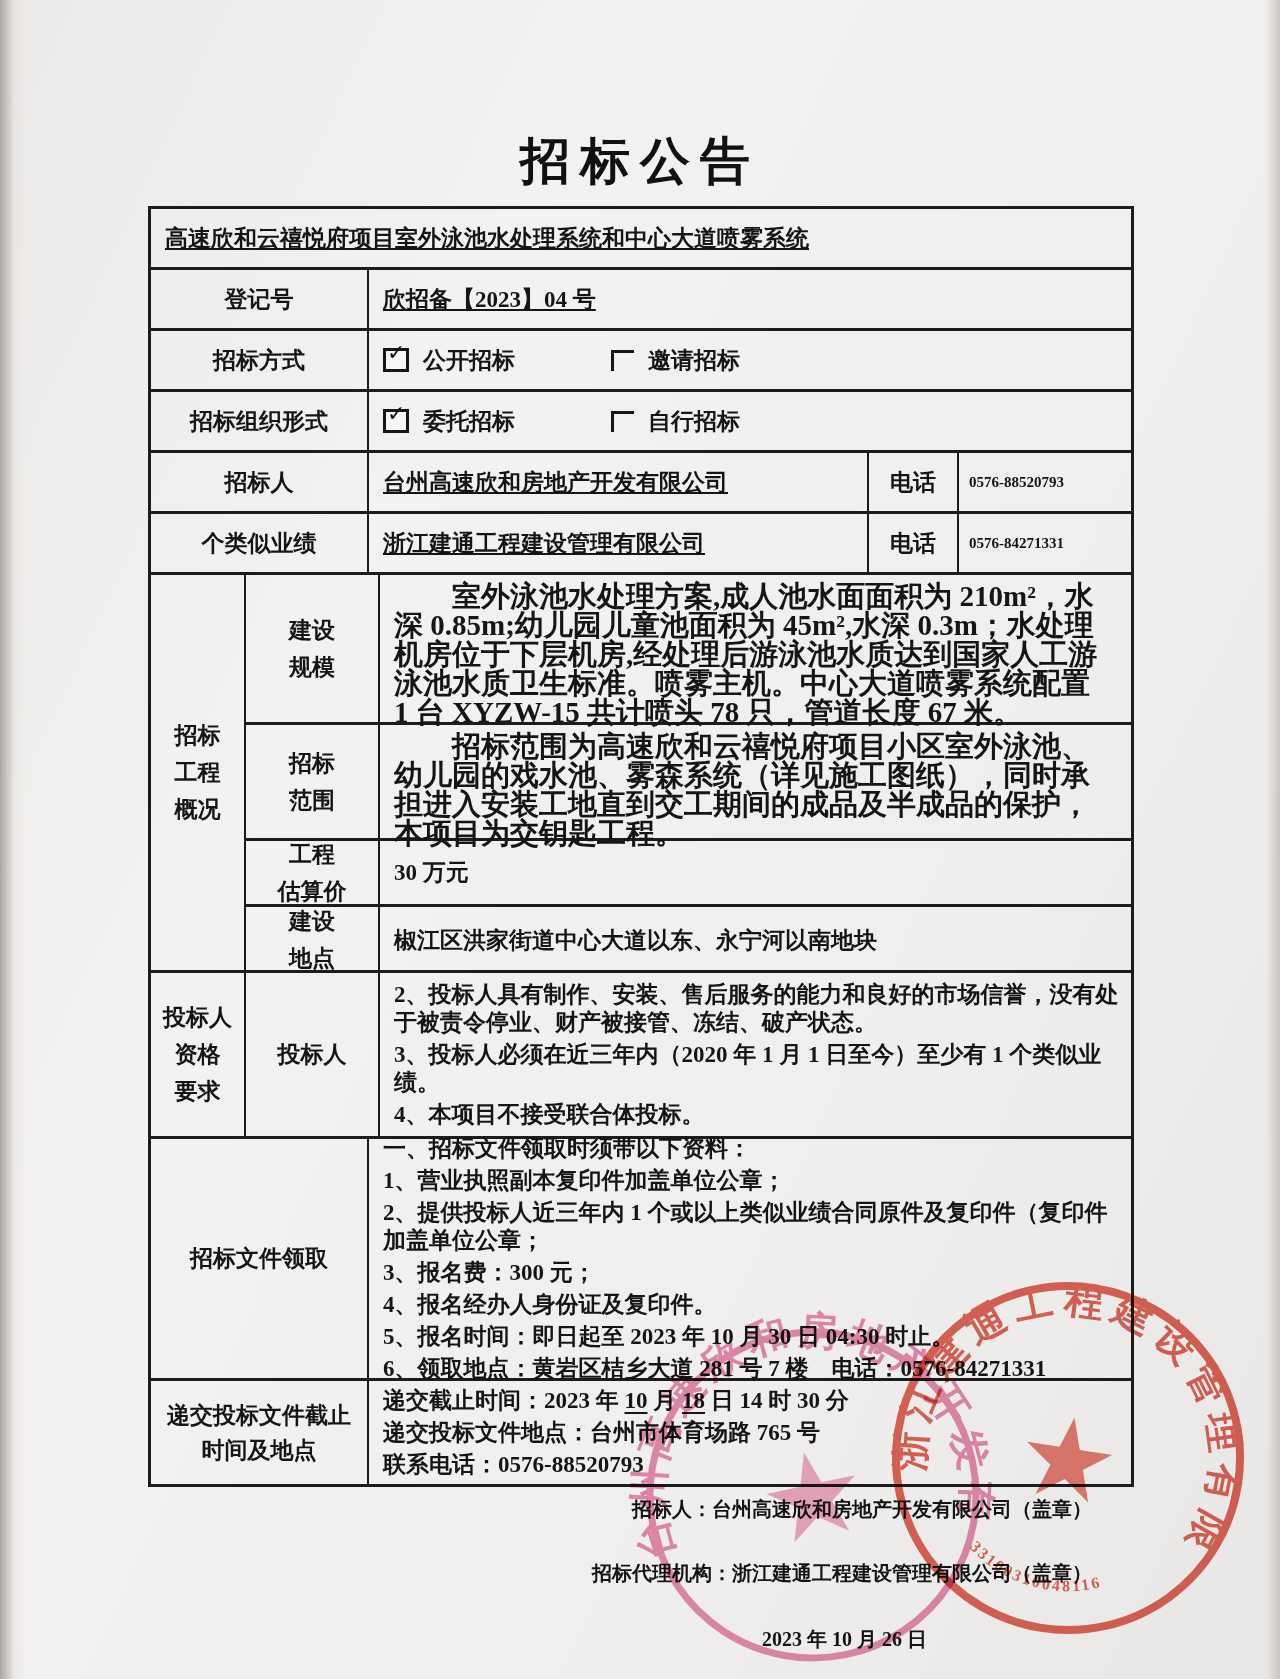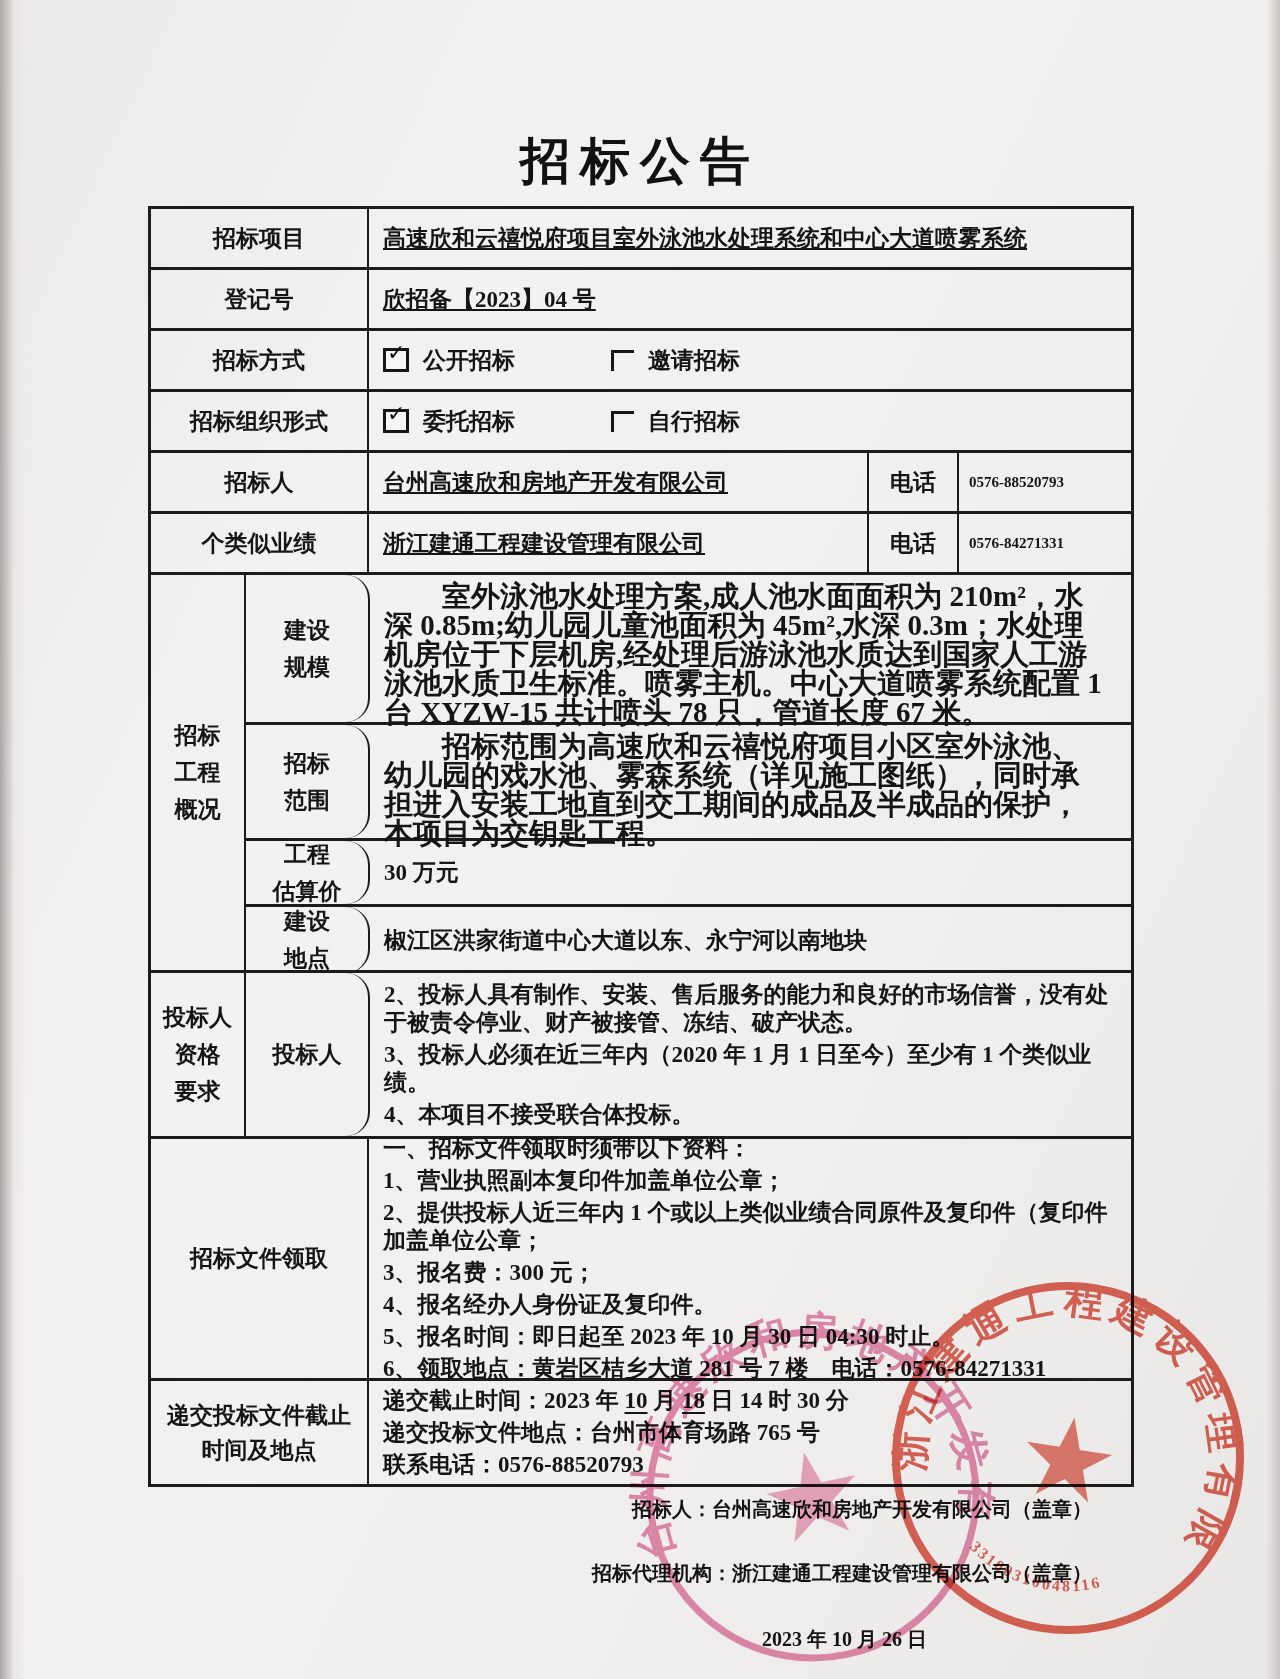--- a/index.html
+++ b/index.html
@@ -40,22 +40,22 @@
   .phone-lab{width:90px;flex:none;display:flex;align-items:center;justify-content:center;
     font-family:"Liberation Sans","DejaVu Sans",sans-serif;font-weight:700;font-size:23px;}
   .phone-num{width:172px;flex:none;display:flex;align-items:center;padding-left:10px;font-size:15px;font-weight:700;}
   .grow{flex:1;}
   
   .seclab{width:95px;flex:none;display:flex;flex-direction:column;align-items:center;justify-content:center;
     font-family:"Liberation Sans","DejaVu Sans",sans-serif;font-weight:700;font-size:23px;line-height:1.6;}
   .subcol{flex:1;display:flex;flex-direction:column;}
   .sr{display:flex;border-bottom:3px solid #1c1c1c;box-sizing:border-box;}
   .sr:last-child{border-bottom:none;}
-  .sublab{width:124px;flex:none;display:flex;flex-direction:column;align-items:center;justify-content:center;
-    border-right:2px solid #1c1c1c;font-family:"Liberation Sans","DejaVu Sans",sans-serif;font-weight:700;font-size:23px;line-height:1.6;box-sizing:border-box;border-radius:24px;}
+  .sublab{width:134px;flex:none;display:flex;flex-direction:column;align-items:center;justify-content:center;
+    border-right:2px solid #1c1c1c;font-family:"Liberation Sans","DejaVu Sans",sans-serif;font-weight:700;font-size:23px;line-height:1.6;box-sizing:border-box;}
   .par{display:block;padding:7px 28px 4px 14px;font-size:29px;line-height:29px;text-indent:2em;font-weight:700;}
   .plain{align-items:center;font-weight:700;}
   
   .list{flex:1;display:flex;flex-direction:column;justify-content:center;padding:6px 10px 6px 14px;}
   .list p{margin:2px 0;font-size:23px;line-height:28px;font-weight:700;}
   .u{text-decoration:underline;text-underline-offset:4px;}
   
   .footline{position:absolute;font-size:20px;font-weight:700;color:#131313;white-space:nowrap;}
   .f1{top:1496px;right:188px;}
   .f2{top:1560px;right:188px;}
@@ -68,21 +68,20 @@
 </head>
 <body>
 
 <div class="page">
 
   <h1 class="title">招标公告</h1>
 
   <div class="tbl">
 
     <div class="r rh-a">
-      <div class="c lab">招标项目</div>
       <div class="c val strong">高速欣和云禧悦府项目室外泳池水处理系统和中心大道喷雾系统</div>
     </div>
 
     <div class="r rh-a">
       <div class="c lab">登记号</div>
       <div class="c val strong">欣招备【2023】04 号</div>
     </div>
 
     <div class="r rh-a">
       <div class="c lab">招标方式</div>

